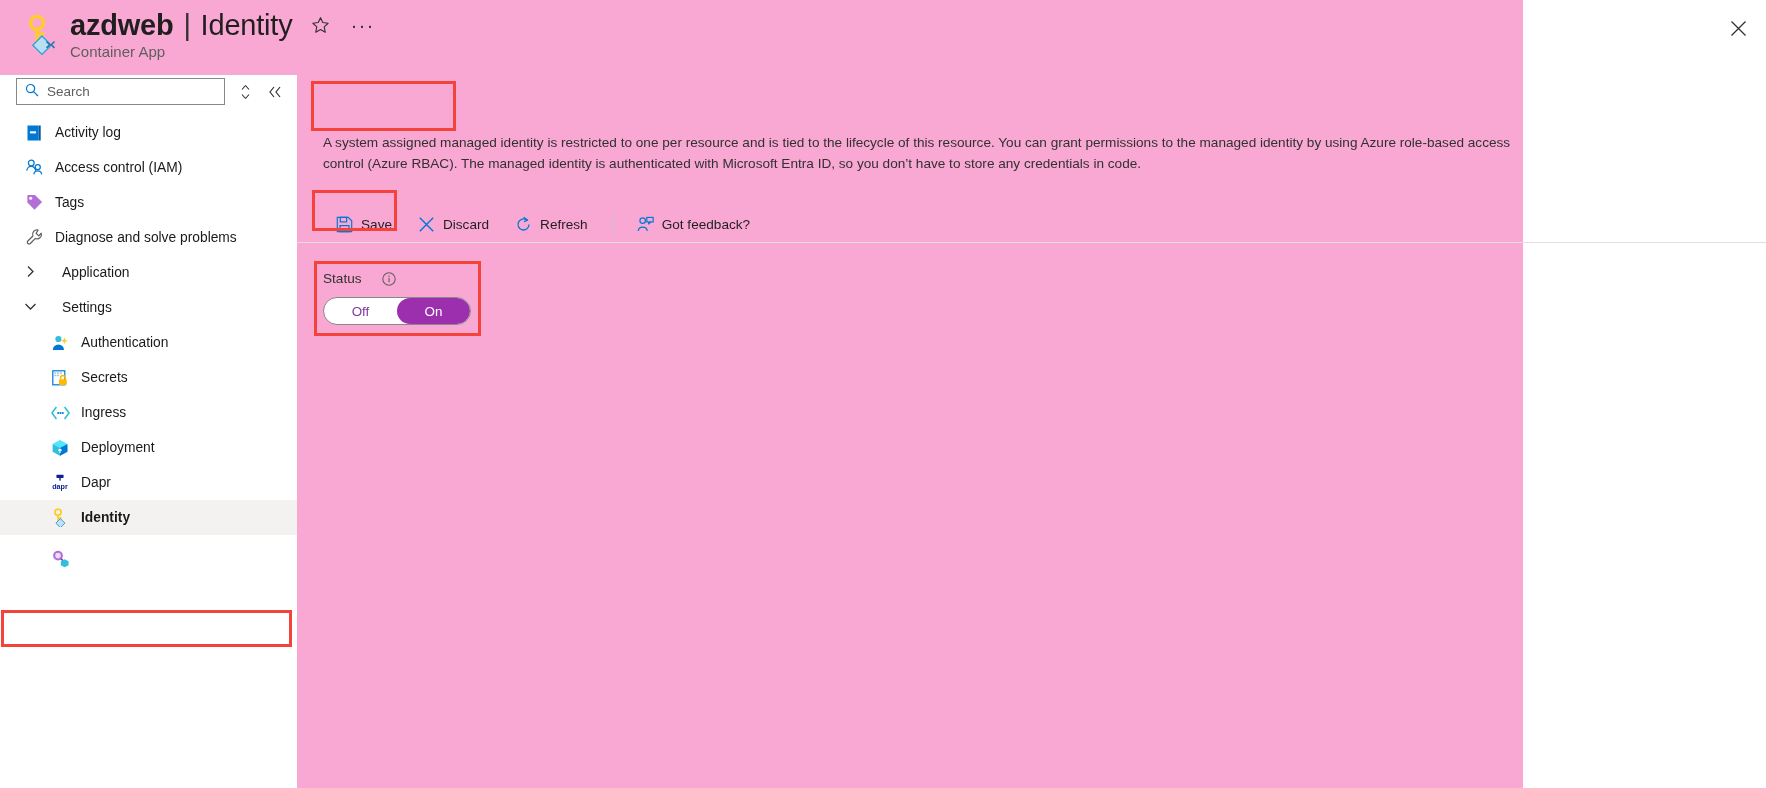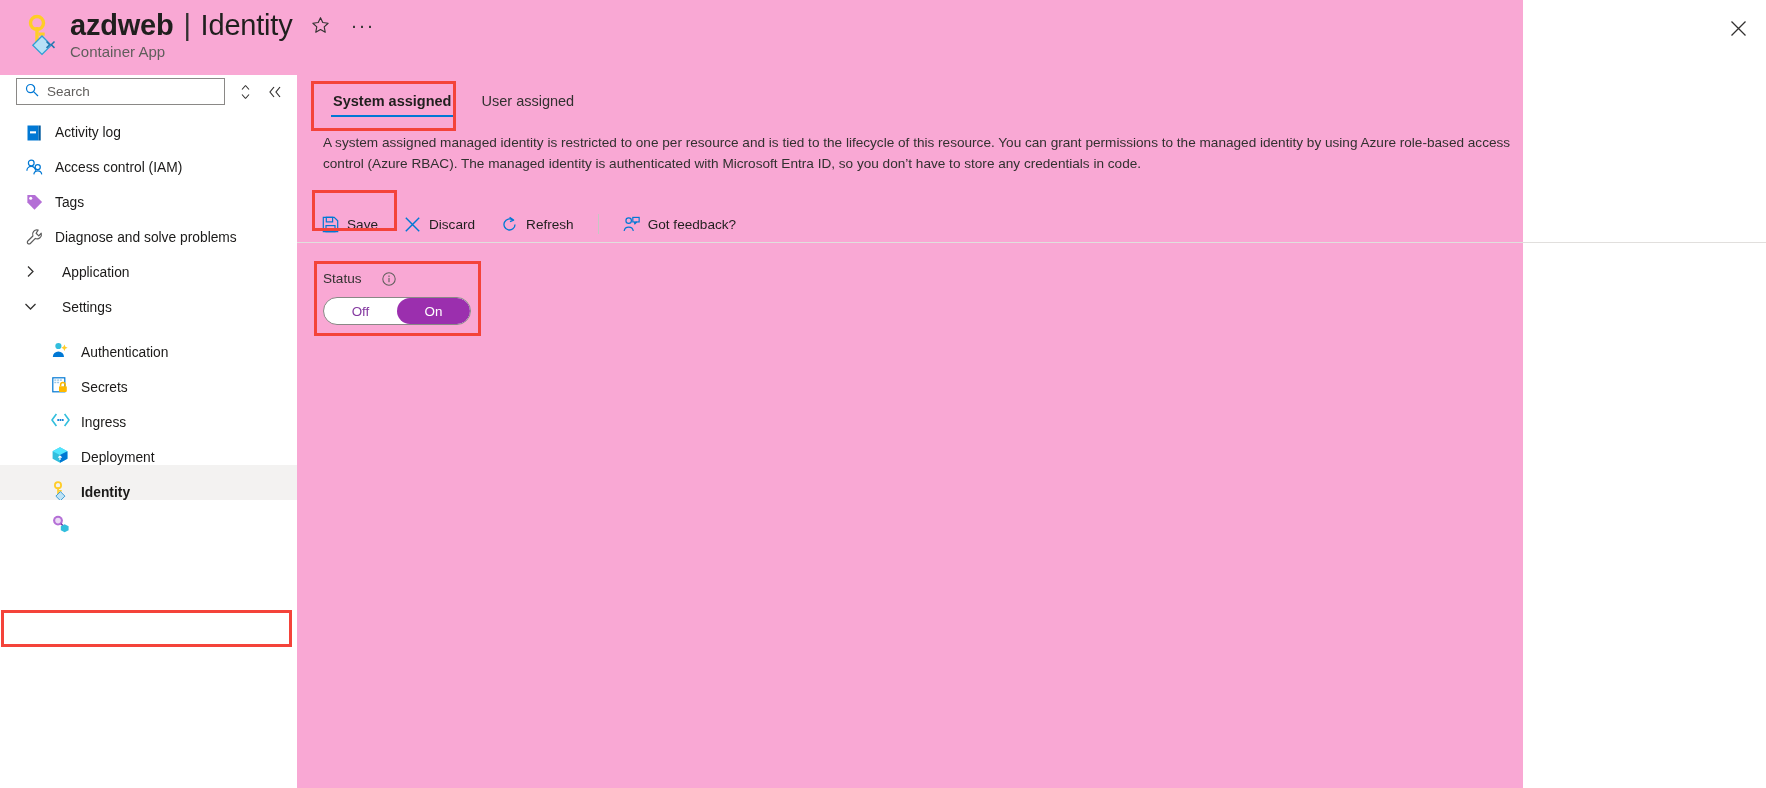--- a/index.html
+++ b/index.html
@@ -44,39 +44,39 @@
   .sort-btn, .collapse-btn { width: 20px; height: 20px; display:flex; align-items:center; justify-content:center; cursor:pointer; color:#323130; }
   .collapse-btn { font-size: 15px; }
 
   .nav { position: absolute; left: 0; top: 40px; width: 297px; }
   .nav-item {
     position: relative; display: flex; align-items: center; height: 35px;
     padding-left: 24px; gap: 11px; cursor: pointer; font-size: 13.8px; color: #1b1a19;
   }
   .nav-item .ico { width: 20px; height: 20px; display:flex; align-items:center; justify-content:center; flex: 0 0 20px; }
   .nav-item.group { padding-left: 22px; gap: 24px; }
-  .nav-item.child { padding-left: 50px; gap: 11px; align-items: flex-end; }
+  .nav-item.child { padding-left: 50px; gap: 11px; }
   .nav-item.selected { background: #f3f2f1; font-weight: 700; }
   .chev { font-size: 12px; color: #323130; width: 16px; text-align: center; }
 
   
   .content { position: absolute; left: 297px; top: 75px; width: 1469px; height: 713px; }
   .tabs { position: absolute; left: 24px; top: 12px; display: flex; gap: 6px; align-items: flex-start; }
   .tab { position: relative; padding: 6px 12px 10px 12px; font-size: 14.5px; color: #323130; cursor: pointer; }
   .tab.active { font-weight: 700; color: #201f1e; }
   .tab.active::after {
     content: ""; position: absolute; left: 10px; right: 10px; bottom: 2px;
     height: 2px; background: #0078d4;
   }
   .desc {
     position: absolute; left: 26px; top: 57px; width: 1215px;
     font-size: 13.6px; line-height: 21px; color: #323130;
   }
   .toolbar {
-    position: absolute; left: 12px; top: 131px; height: 36px;
+    position: absolute; left: 26px; top: 131px; height: 36px;
     display: flex; align-items: center; gap: 0;
   }
   .tb-btn {
     display: flex; align-items: center; gap: 8px; height: 32px;
     padding: 0 13px; font-size: 13.6px; color: #201f1e; cursor: pointer;
   }
   .tb-btn .tb-ico { width: 17px; height: 17px; display:flex; align-items:center; justify-content:center; }
   .tb-sep { width: 1px; height: 20px; background: #c8c6c4; margin: 0 11px; }
   .toolbar-rule { position: absolute; left: 0; top: 167px; width: 1469px; height: 1px; background: #e1dfdd; }
 
@@ -280,20 +280,30 @@
             <path d="M9 1.3 L16.4 5.2 L9 9.1 L1.6 5.2 z" fill="#50e6ff"></path>
             <path d="M9 9.1 L16.4 5.2 L16.4 12.8 L9 16.7 z" fill="#0078d4"></path>
             <path d="M9 14 v-4 M9 10 l-1.6 1.6 M9 10 l1.6 1.6" stroke="#fff" stroke-width="1.15" fill="none"></path>
           </svg>
         </span>
         <span>Deployment</span>
       </div>
 
 
 
+      <div class="nav-item child">
+        <span class="ico">
+          <svg width="20" height="18" viewBox="0 0 20 18">
+            <rect x="6.5" y="0.8" width="7" height="3.3" rx="0.5" fill="#0d2192"></rect>
+            <rect x="9.3" y="4" width="1.4" height="2.6" fill="#0d2192"></rect>
+            <text x="10" y="15.3" font-size="7.2" fill="#0d2192" text-anchor="middle" font-weight="bold" font-family="Liberation Sans, sans-serif">dapr</text>
+          </svg>
+        </span>
+        <span>Dapr</span>
+      </div>
 
       <div class="nav-item child selected">
         <span class="ico">
           <svg width="18" height="19" viewBox="0 0 18 19">
             <circle cx="7" cy="4.2" r="3.1" fill="none" stroke="#ffcd28" stroke-width="1.8"></circle>
             <rect x="6.2" y="6.2" width="1.7" height="9.4" fill="#ffcd28"></rect>
             <rect x="7.9" y="9" width="2.8" height="1.6" fill="#ffcd28"></rect>
             <rect x="7.9" y="12.2" width="2.2" height="1.6" fill="#ffcd28"></rect>
             <g transform="translate(9.4,10.6) rotate(45)">
               <rect x="0" y="0" width="6.4" height="6.4" fill="#bfe3f5" stroke="#3a9ad4" stroke-width="0.9"></rect>
@@ -312,28 +322,20 @@
             <path d="M13.6 10.2 L17.6 12.3 L17.6 16.2 L13.6 18.2 L9.8 16.2 L9.8 12.3 z" fill="#32bedd"></path>
           </svg>
         </span>
       </div>
 
     </div>
   </div>
 
   <div class="content">
 
-    <div class="tabs">
-      <div class="tab active">
-        <span>System assigned</span>
-      </div>
-      <div class="tab">
-        <span>User assigned</span>
-      </div>
-    </div>
 
     <div class="desc">A system assigned managed identity is restricted to one per resource and is tied to the lifecycle of this resource. You can grant permissions to the managed identity by using Azure role-based access control (Azure RBAC). The managed identity is authenticated with Microsoft Entra ID, so you don’t have to store any credentials in code.</div>
 
     <div class="toolbar">
 
       <div class="tb-btn">
         <span class="tb-ico">
           <svg width="17" height="17" viewBox="0 0 17 17">
             <path d="M1.3 1.3 H12.2 L15.7 4.8 V15.7 H1.3 z" fill="none" stroke="#0078d4" stroke-width="1.2"></path>
             <rect x="4.3" y="1.3" width="6.3" height="4.6" fill="none" stroke="#0078d4" stroke-width="1.2"></rect>

